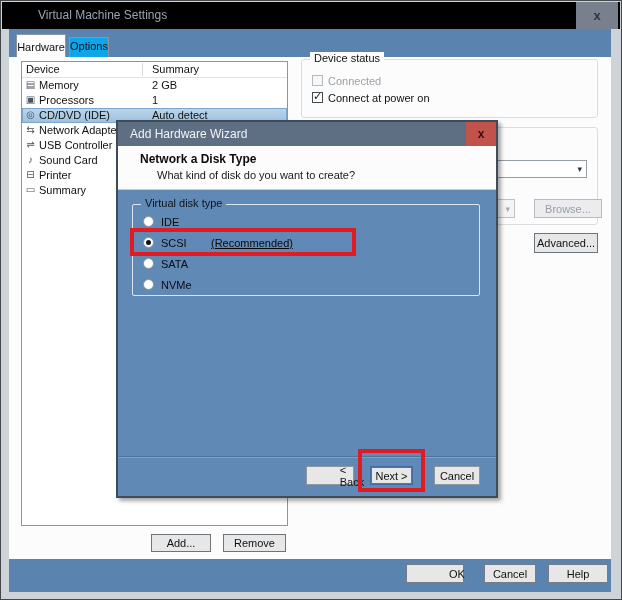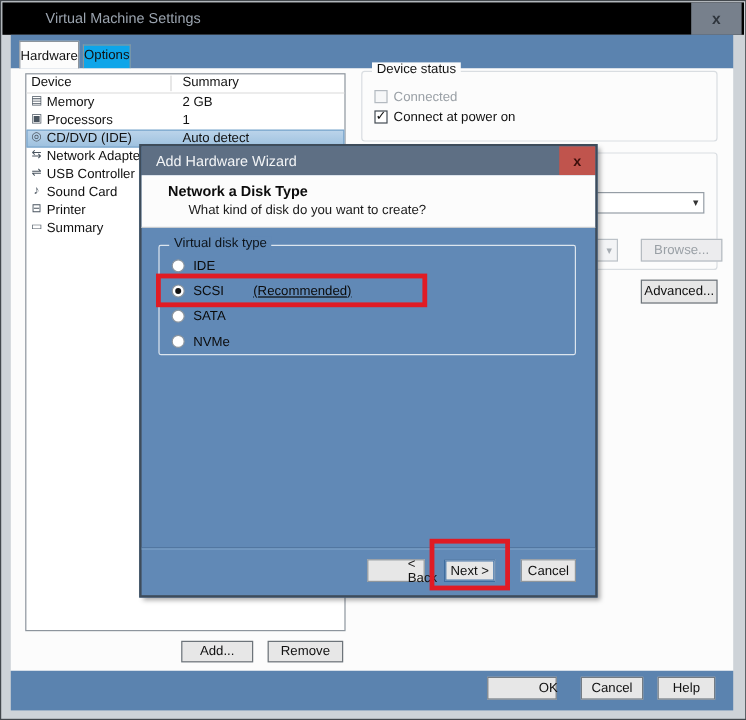--- a/index.html
+++ b/index.html
@@ -191,21 +191,21 @@
       </div>
     </div>
 
     <div class="bottombar">
       <div class="btn" style="left:397px;top:5px;width:58px;height:19px;border-color:#747c84;padding-left:44px;">
         <span>OK</span>
       </div>
       <div class="btn" style="left:475px;top:5px;width:52px;height:19px;border-color:#747c84;">
         <span>Cancel</span>
       </div>
-      <div class="btn" style="left:539px;top:5px;width:48px;height:19px;border-color:#747c84;">
+      <div class="btn" style="left:539px;top:5px;width:60px;height:19px;border-color:#747c84;">
         <span>Help</span>
       </div>
     </div>
 
     <div class="wizard">
       <div class="wtitle">
         <span class="wt">Add Hardware Wizard</span>
         <div class="wclose">
           <span>x</span>
         </div>

